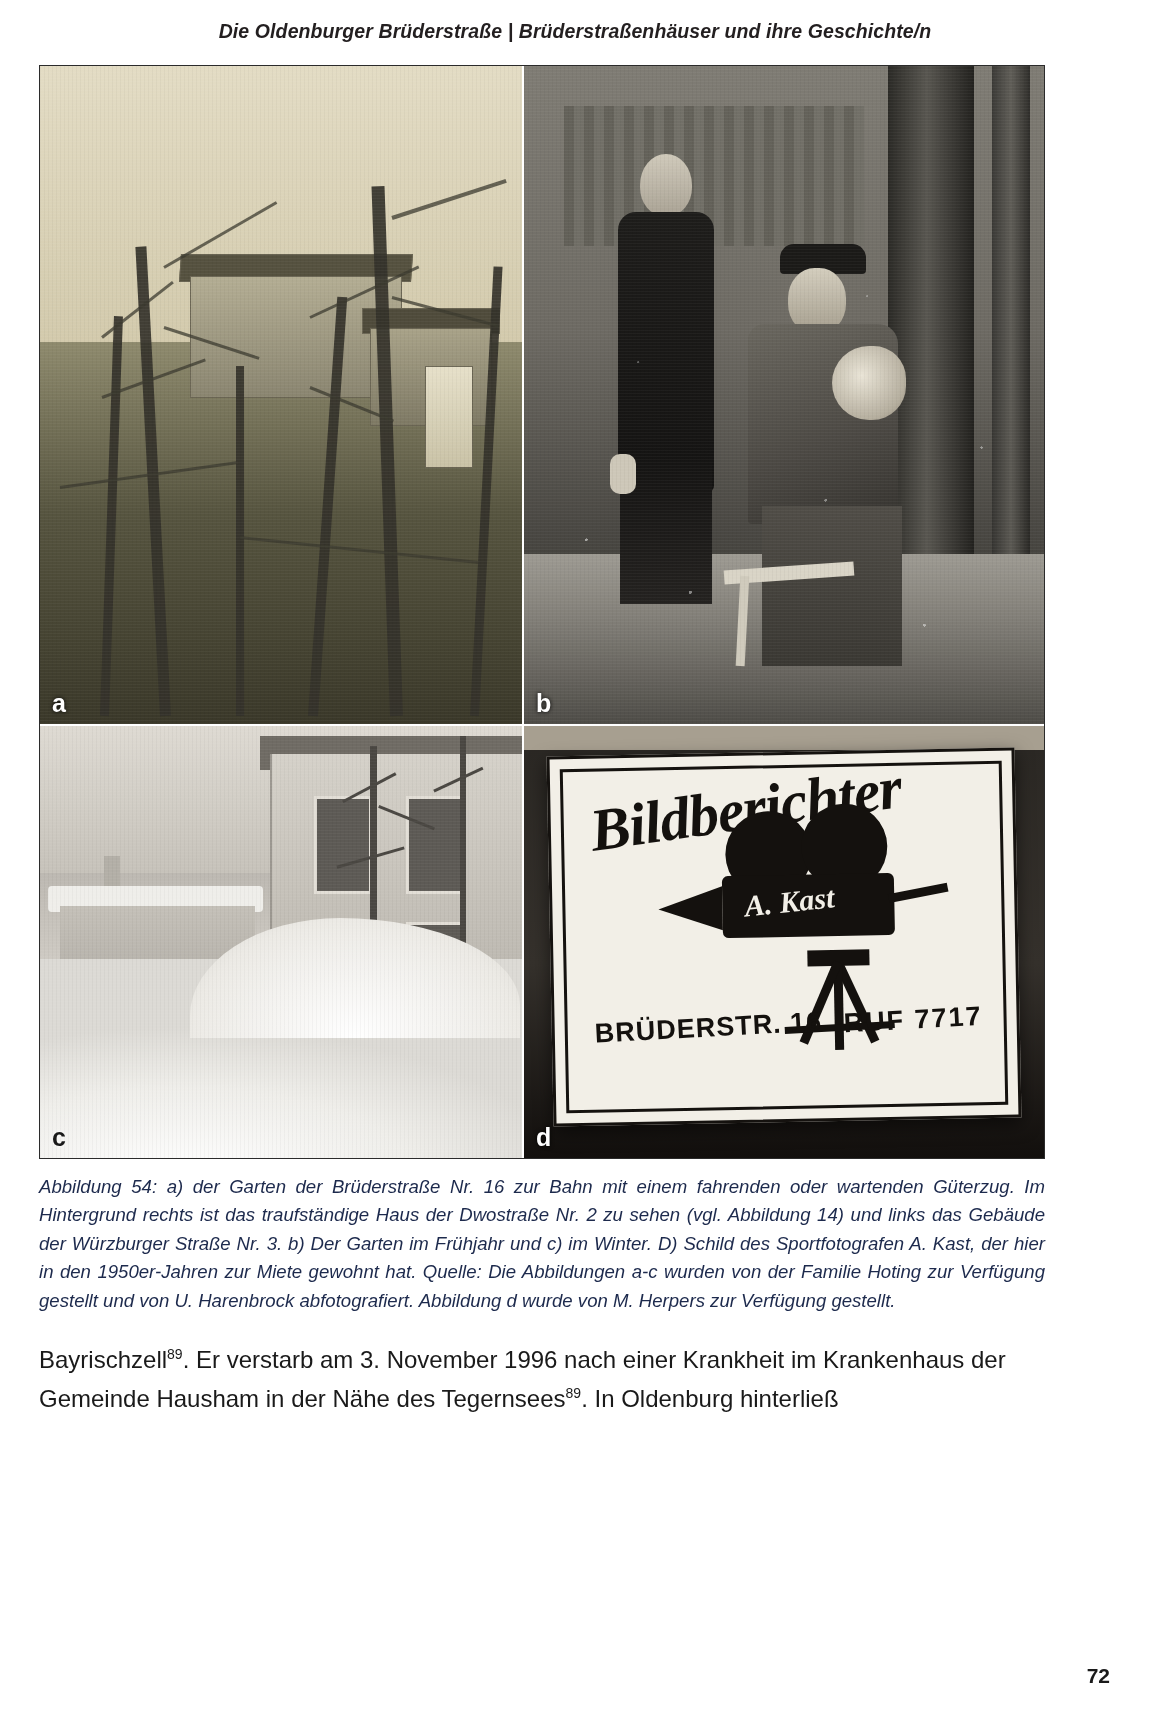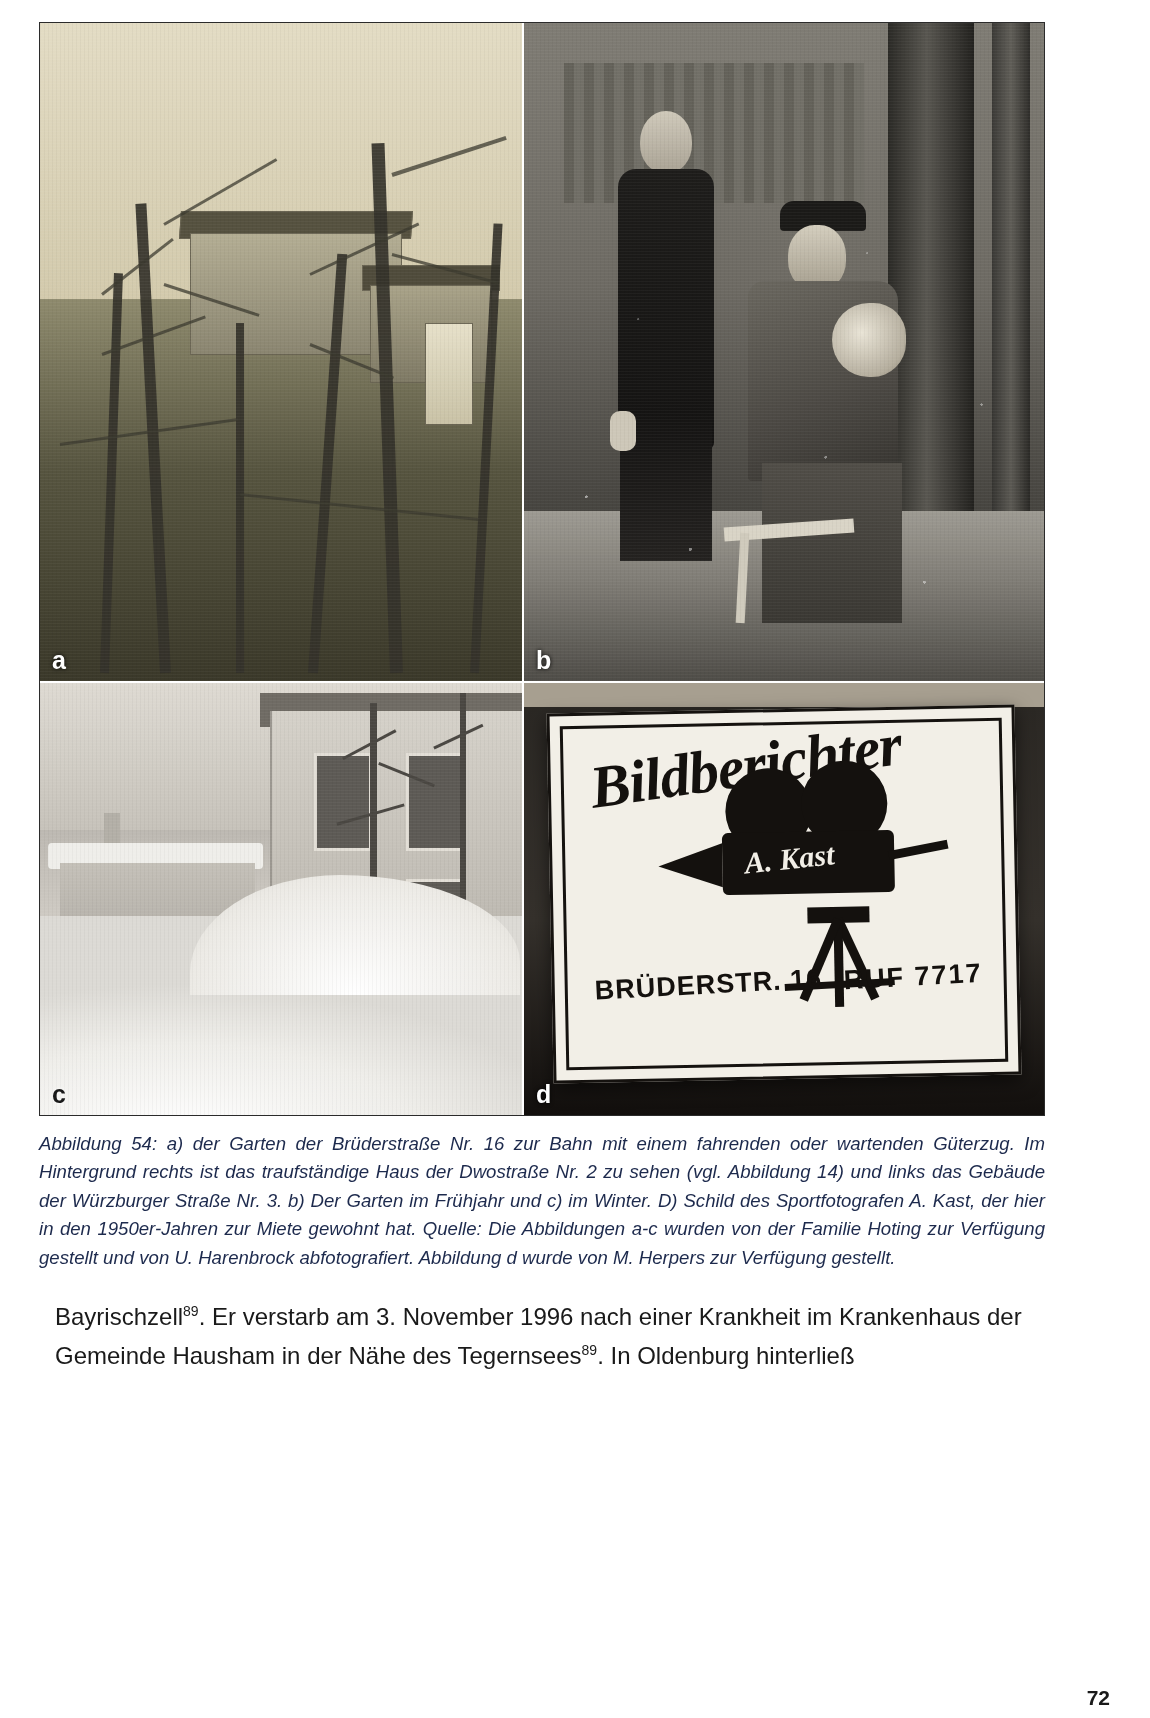--- a/index.html
+++ b/index.html
@@ -365,40 +365,41 @@
     font-style: italic;
     font-size: 18.6px;
     line-height: 1.53;
     color: #1d2a4d;
     text-align: justify;
   }
   
   .bodytext {
     margin-top: 26px;
     width: 1006px;
-    margin-left: 19px;
+    margin-left: 3px;
     font-size: 24px;
     line-height: 1.62;
     color: #1a1a1a;
   }
   .bodytext sup { font-size: 14px; vertical-align: super; }
   .pagenum {
     position:absolute;
     right: 40px;
     bottom: 30px;
     font-size: 21px;
     font-weight: bold;
     color:#1a1a1a;
   }
 </style>
 </head>
 <body>
 
 <div class="page">
 
+  <div class="header">Die Oldenburger Brüderstraße | Brüderstraßenhäuser und ihre Geschichte/n</div>
 
   <div class="figure">
 
     <div class="cell a">
       <div class="photoA">
         <div class="sky"></div>
         <div class="ground"></div>
         <div class="h1roof house" style="position:absolute;"></div>
         <div class="h1 house"></div>
         <div class="h2roof house" style="position:absolute;"></div>

